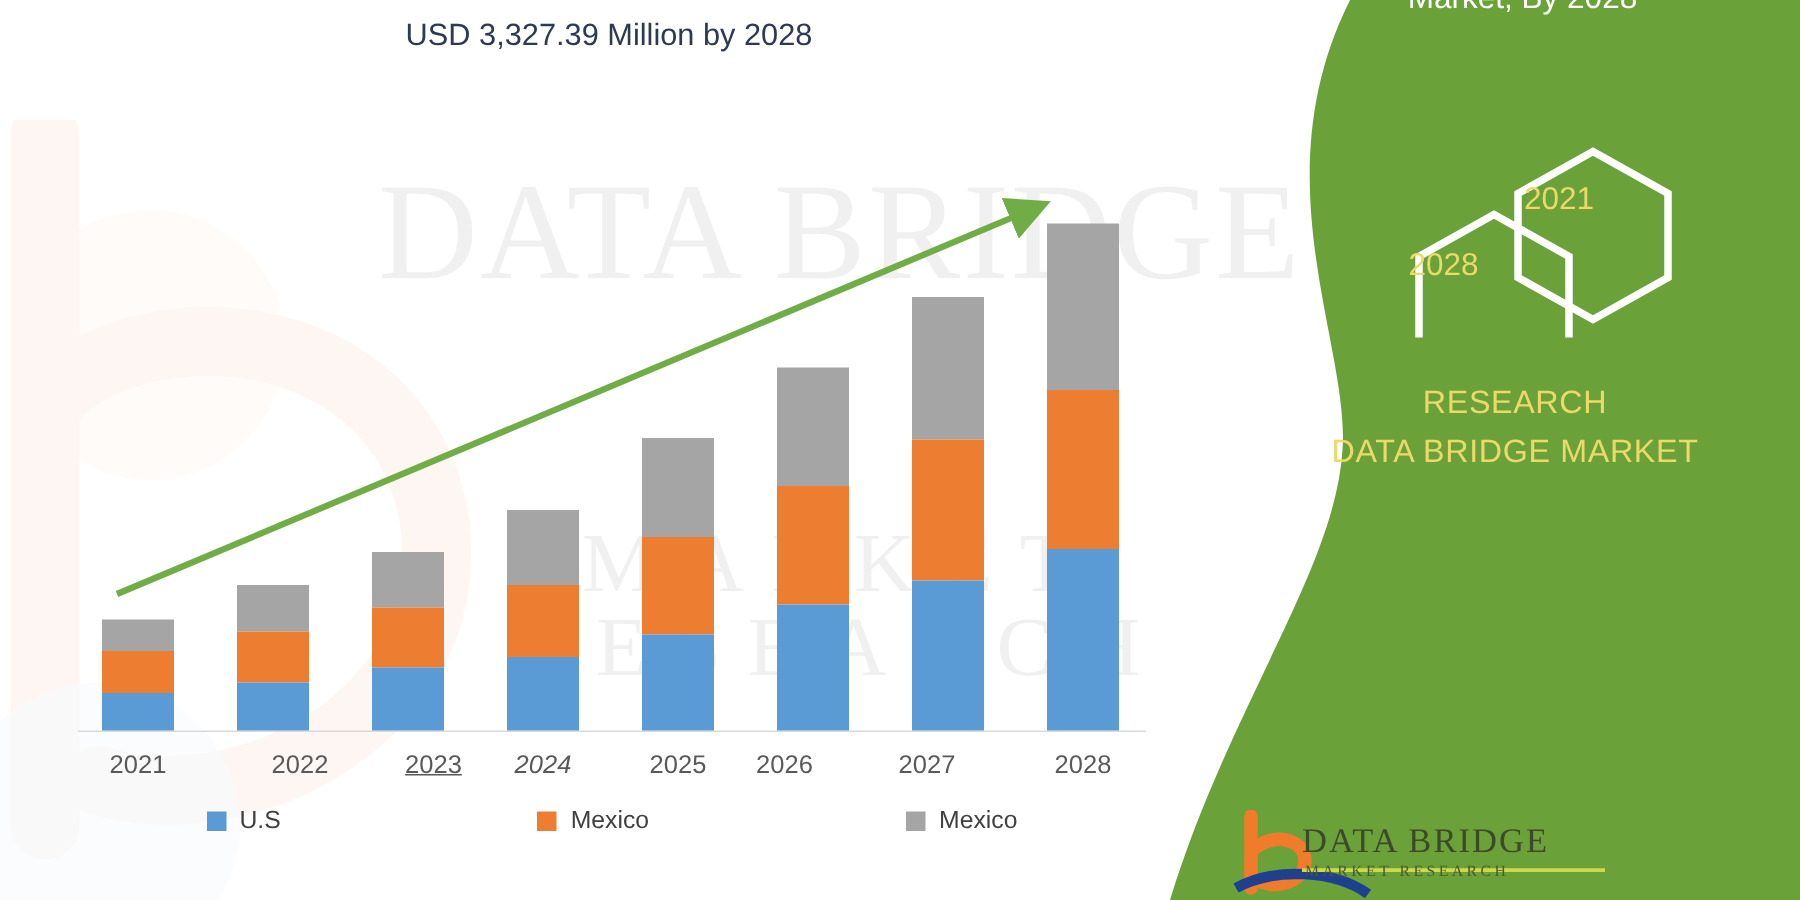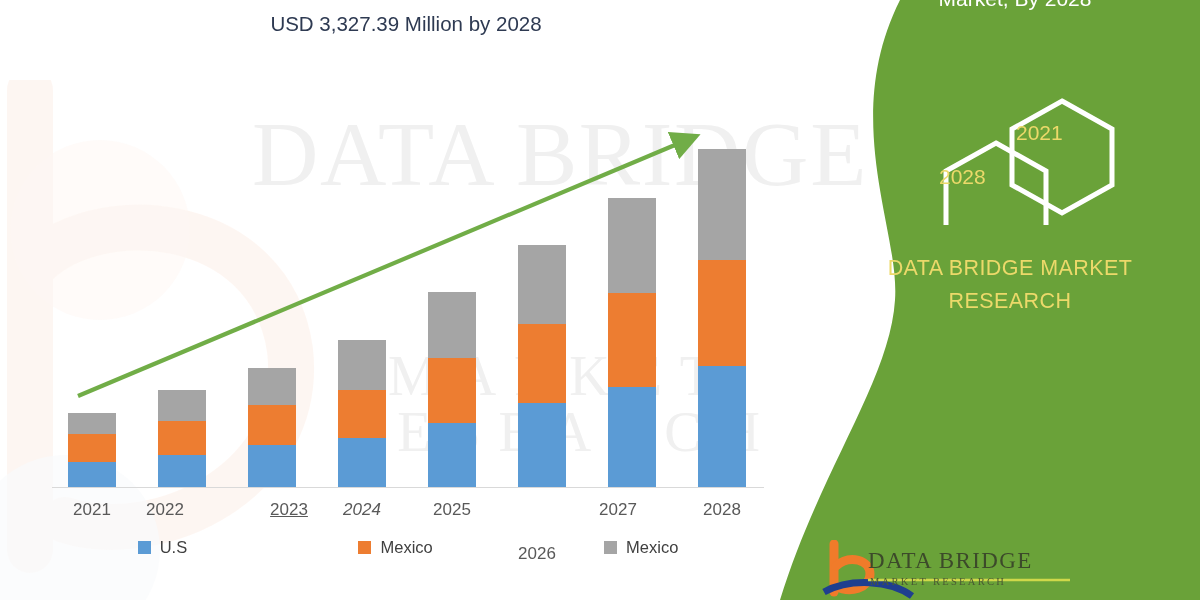--- a/index.html
+++ b/index.html
@@ -184,25 +184,25 @@
           <span class="seg us" style="height: 100px; background: rgb(91, 155, 213);"></span>
         </div>
         <div class="bar" style="left: 698px;">
           <span class="seg mexico" style="height: 111px; background: rgb(165, 165, 165);"></span>
           <span class="seg canada" style="height: 106px; background: rgb(237, 125, 49);"></span>
           <span class="seg us" style="height: 121px; background: rgb(91, 155, 213);"></span>
         </div>
       </div>
     <div id="xlabels">
         <div class="xlab" style="left: 47px;">2021</div>
-        <div class="xlab" style="left: 120px;">2022</div>
+        <div class="xlab" style="left: 155px;">2022</div>
         <div class="xlab" style="left: 244px; text-decoration: underline;">2023</div>
         <div class="xlab" style="left: 317px; font-style: italic;">2024</div>
         <div class="xlab" style="left: 407px; text-align: center;">2025</div>
-        <div class="xlab" style="left: 492px; margin-top: 44px;">2026</div>
+        <div class="xlab" style="left: 478px;">2026</div>
         <div class="xlab" style="left: 573px;">2027</div>
         <div class="xlab" style="left: 677px;">2028</div>
       </div>
 
     <svg id="arrow" viewBox="0 0 800 600">
       <defs>
         <marker id="ah" markerWidth="7" markerHeight="7" refX="2.2" refY="3.5" orient="auto">
           <path d="M0,0 L7,3.5 L0,7 z" fill="#71ad47"></path>
         </marker>
       </defs>
@@ -237,22 +237,22 @@
     <svg id="hexes" viewBox="0 0 400 140">
 
       <polygon points="262,16 312,44 312,100 262,128 212,100 212,44" fill="none" stroke="#ffffff" stroke-width="5"></polygon>
 
       <polygon points="196,58 246,86 246,142 196,170 146,142 146,86" fill="none" stroke="#ffffff" stroke-width="5"></polygon>
     </svg>
     <div class="hexlabel" id="hex-2021-label">2021</div>
     <div class="hexlabel" id="hex-2028-label">2028</div>
 
     <div id="brand">
+      <div>RESEARCH</div>
       <div>DATA BRIDGE MARKET</div>
-      <div>RESEARCH</div>
     </div>
 
     <div id="logo">
       <svg viewBox="0 0 340 60" width="340" height="60">
         <path d="M14 4 L14 52" stroke="#f07b2a" stroke-width="9" stroke-linecap="round" fill="none"></path>
         <path d="M16 26 C 30 14, 50 20, 50 34 C 50 48, 30 54, 16 46" stroke="#f07b2a" stroke-width="9" fill="none" stroke-linecap="round"></path>
         <path d="M4 52 C 30 38, 70 40, 92 56" stroke="#1f3f8f" stroke-width="7" fill="none"></path>
         <line x1="48" y1="40" x2="250" y2="40" stroke="#cfd84a" stroke-width="2.5"></line>
       </svg>
       <div id="logo-text">DATA BRIDGE</div>

